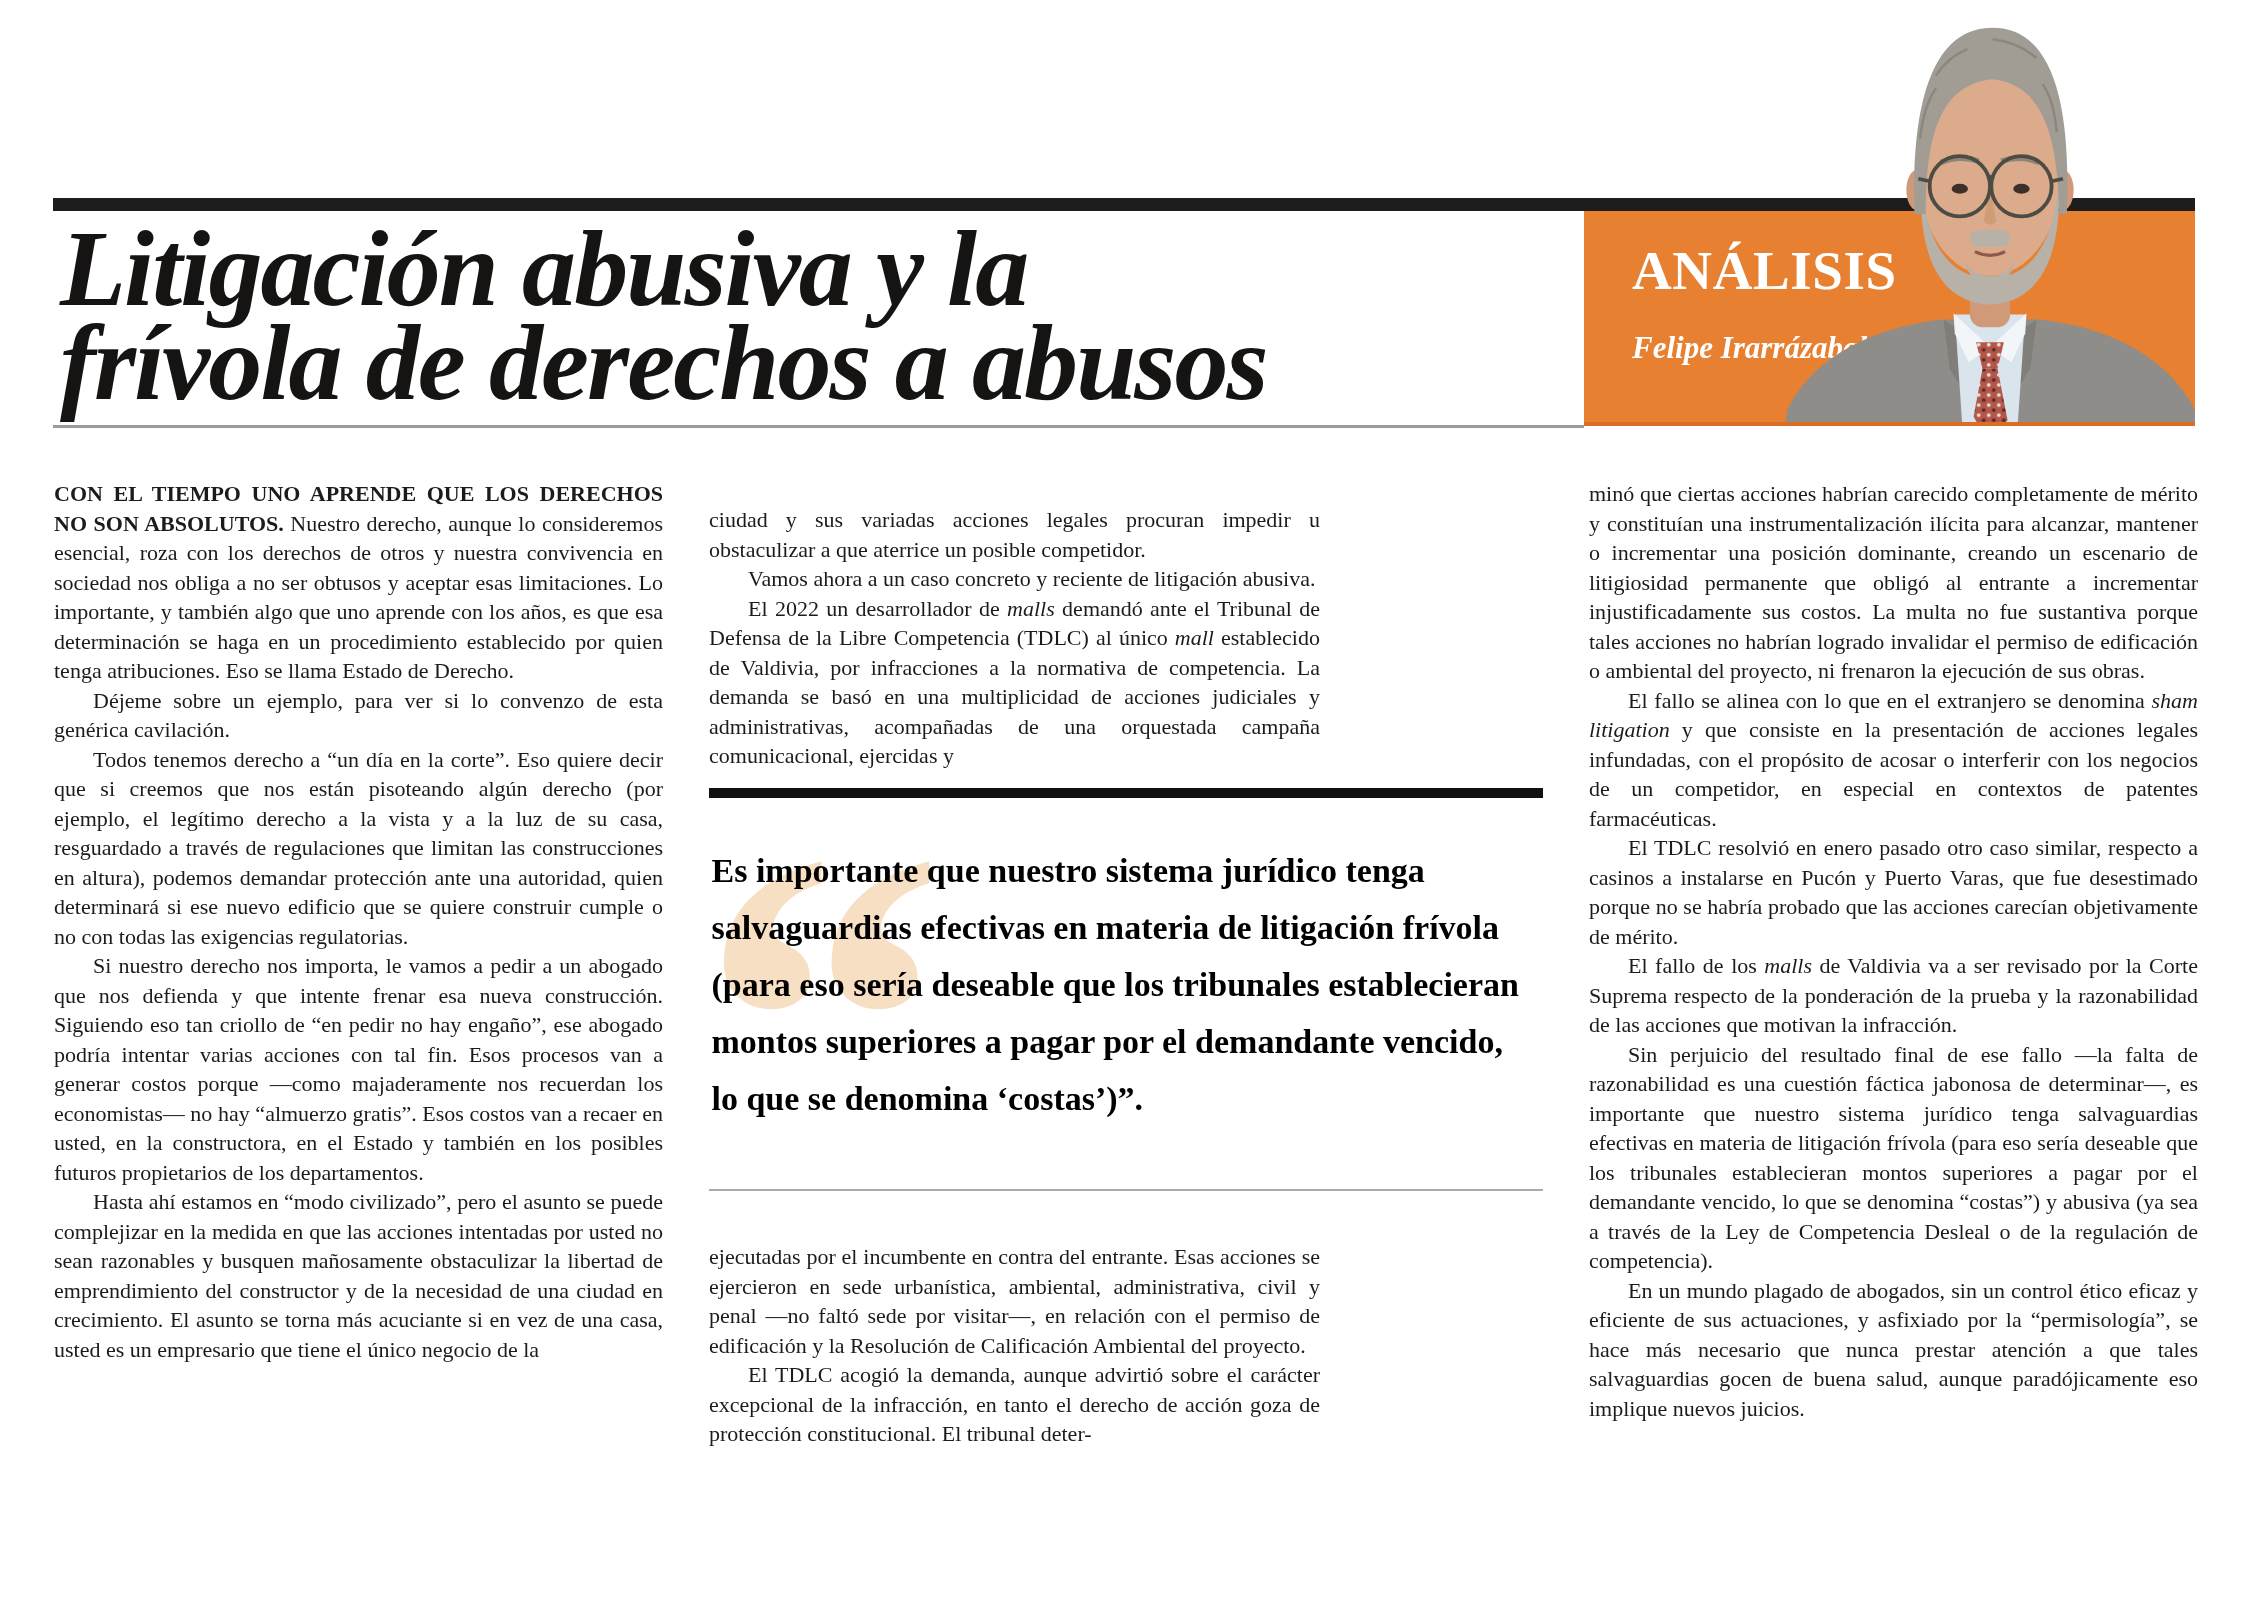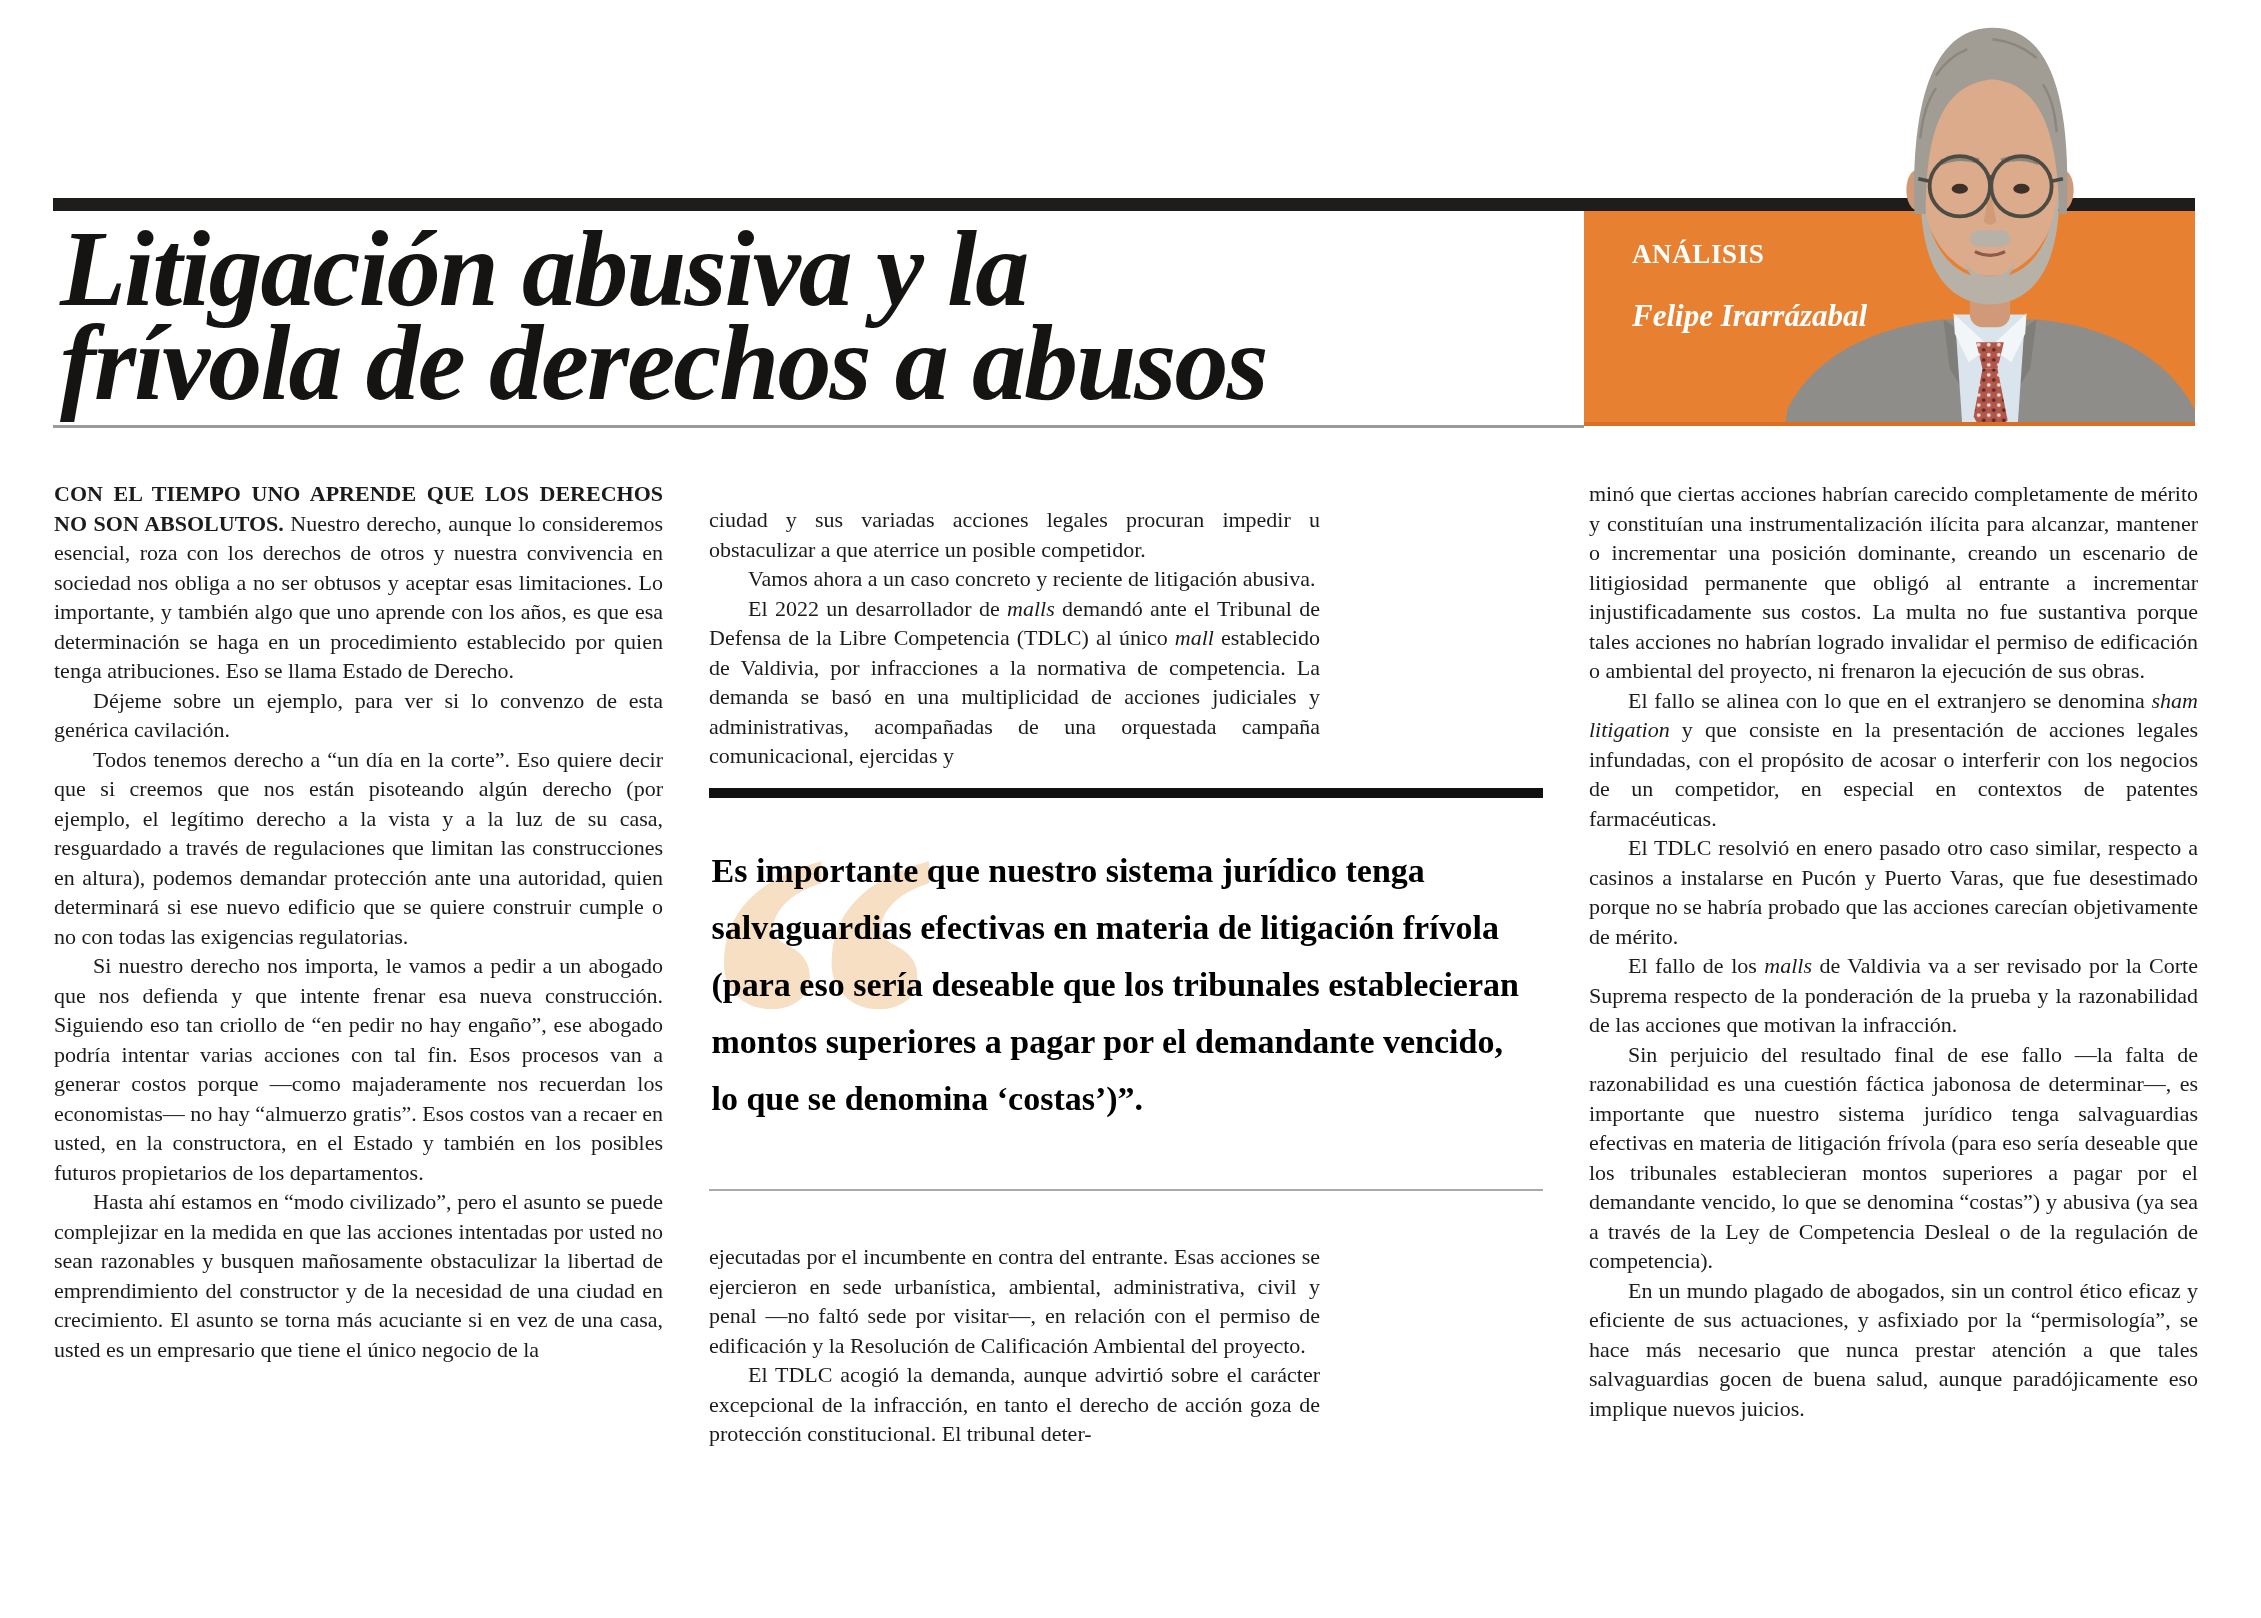--- a/index.html
+++ b/index.html
@@ -10,21 +10,21 @@
   
   #top-bar{left:53px;top:198px;width:2142px;height:13.2px;background:#1e1d1b;z-index:1;}
   #headline{left:60px;top:222px;width:1446px;z-index:2;
             font-style:italic;font-weight:bold;font-size:108px;line-height:94px;
             color:#151413;letter-spacing:-1.9px;}
   #headline-rule{left:53px;top:425px;width:1531px;height:2.5px;background:#9b9b9b;z-index:1;}
 
   
   #kicker-panel{left:1584px;top:211px;width:611px;height:214px;background:#E88032;z-index:1;
                 box-sizing:border-box;padding:28px 0 0 48px;}
-  #kicker-label{font-weight:bold;font-size:27px;color:#ffffff;letter-spacing:0.6px;}
+  #kicker-label{font-weight:bold;font-size:55px;color:#ffffff;letter-spacing:0.6px;}
   #kicker-author{margin-top:28px;font-weight:bold;font-style:italic;font-size:31px;color:#ffffff;}
   #panel-bottom-edge{left:1584px;top:422px;width:611px;height:3.8px;background:#DB6E22;z-index:4;}
 
   
   #portrait{left:1785px;top:0;width:410px;height:426px;z-index:3;}
 
   
   .col{z-index:1;font-size:22px;line-height:29.5px;text-align:justify;}
   .col p{margin:0;}
   .col p.indent{text-indent:39px;}

